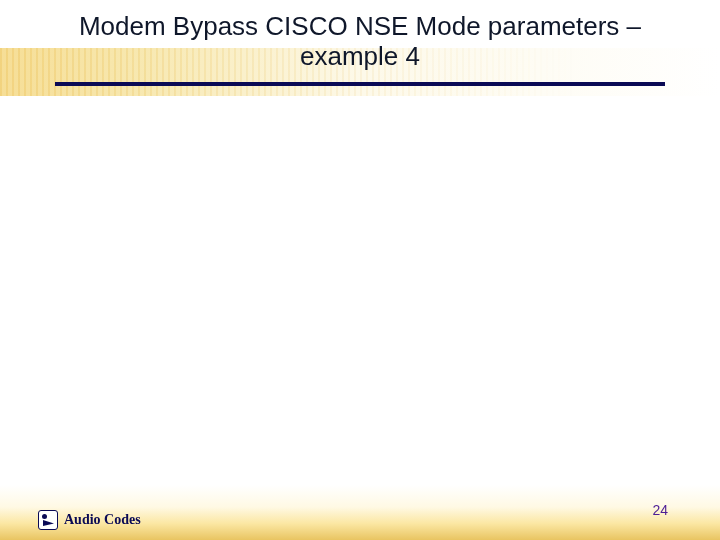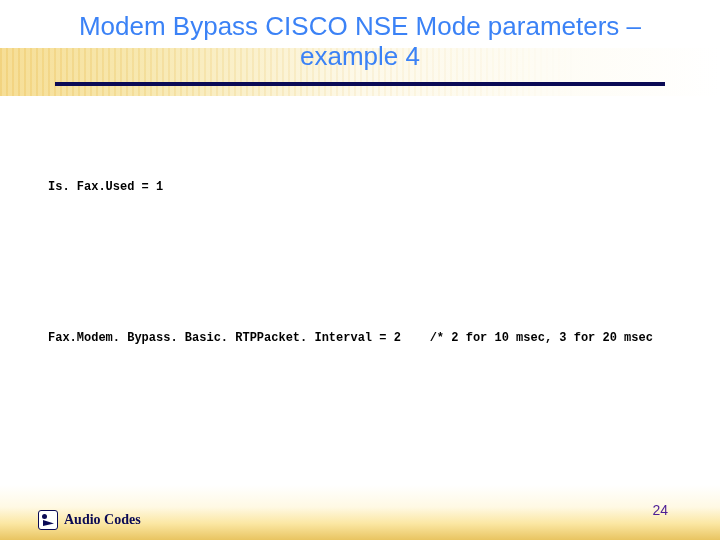--- a/index.html
+++ b/index.html
@@ -41,21 +41,21 @@
       background: linear-gradient(180deg,
         rgba(255,255,255,0) 0%,
         rgba(255,245,210,0.6) 40%,
         rgba(250,225,140,0.8) 70%,
         rgba(230,190,80,0.9) 100%);
       pointer-events: none;
     }
     .title {
       text-align: center;
       font-size: 26px;
-      color: #3b82f6;
+      color: #0f172a;
       padding: 12px 30px 4px;
       position: relative;
       z-index: 2;
       font-weight: 400;
       line-height: 1.15;
     }
     .title-rule {
       margin: 6px 55px 0;
       border-top: 4px solid #0a0a55;
       position: relative;
@@ -125,29 +125,24 @@
 
 <div class="bg-wave-top"></div>
 <div class="bg-gradient-bottom"></div>
 
 <h1 class="title">Modem Bypass CISCO NSE Mode parameters – example 4</h1>
 <div class="title-rule"></div>
 
 <div class="content">
   <div class="block">
     <div class="row">
-      <span class="k">Is. Fax.Used = 1</span>
     </div>
   </div>
 
   <div class="block">
-    <div class="row">
-      <span><span>Fax.Modem. Bypass. Basic. RTPPacket. Interval = 2</span>    </span>
-      <span class="c">/* 2 for 10 msec, 3 for 20 msec</span>
-    </div>
   </div>
 
   
 
   
 
   
 </div>
 
 <div class="logo-wrap">

